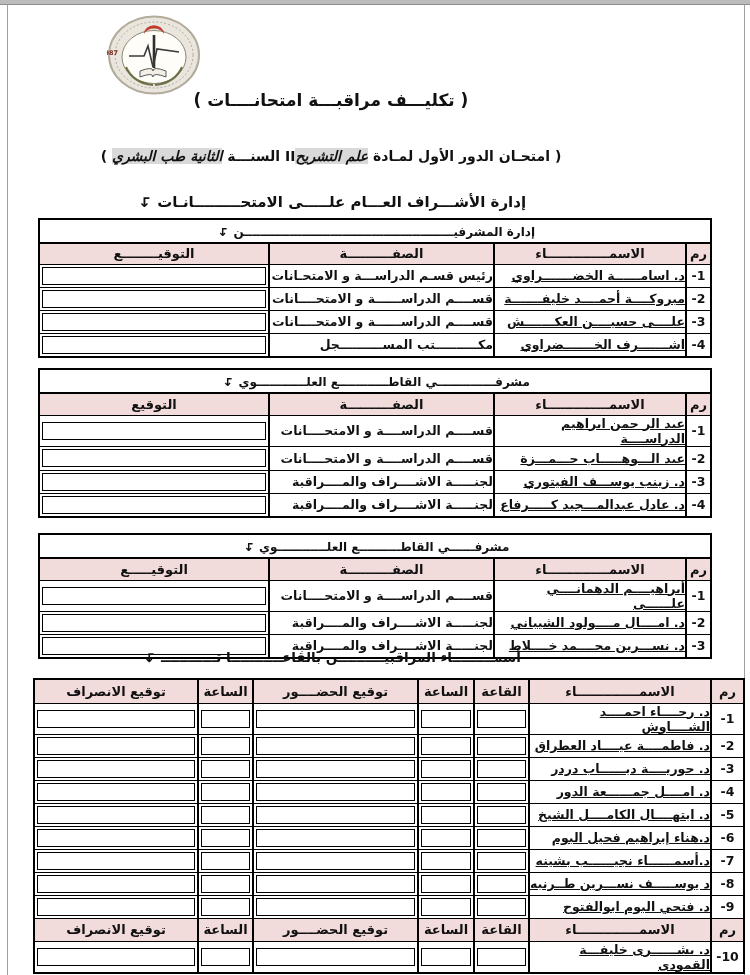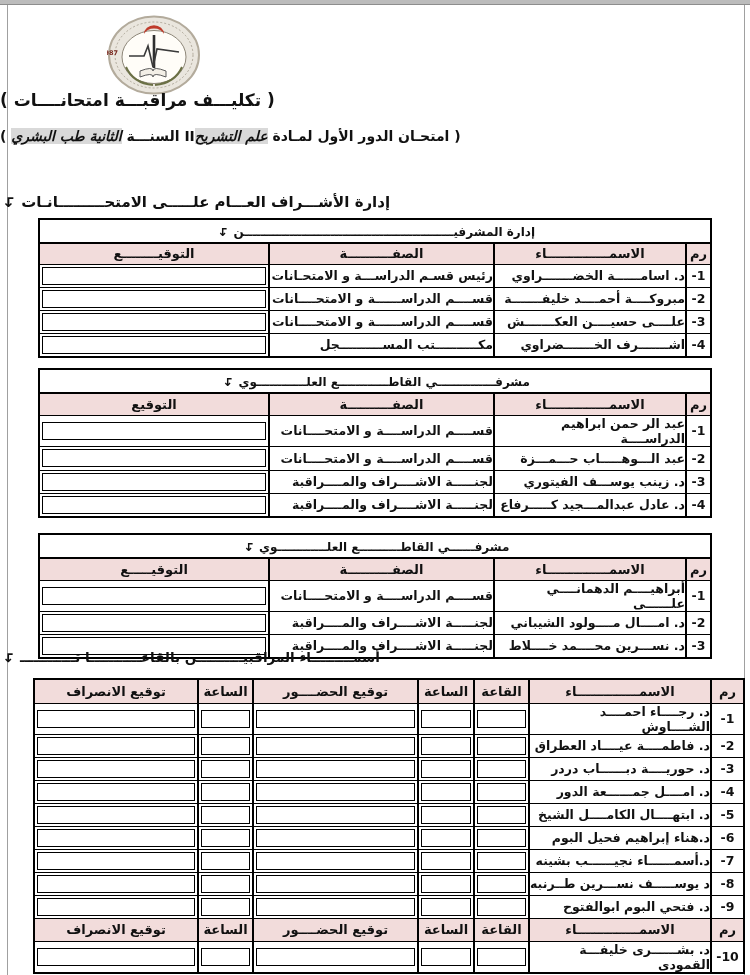--- a/index.html
+++ b/index.html
@@ -9,38 +9,38 @@
     font-weight:700;color:#111;
     direction:rtl;
   }
   .page{position:relative;width:750px;height:975px;background:#fff;overflow:hidden;}
   .top-strip{position:absolute;left:0;top:0;width:750px;height:4px;background:#bcbcbc;border-bottom:1px solid #8d8d8d;}
   .edge{position:absolute;top:5px;width:1px;height:970px;background:#a0a0a0;}
   .edge.left{left:7px;} .edge.right{left:744px;}
 
   .logo{position:absolute;left:107px;top:15px;width:94px;height:80px;}
 
-  .center-line{position:absolute;left:0;width:662px;text-align:left;white-space:nowrap;}
+  .center-line{position:absolute;left:0;width:662px;text-align:center;white-space:nowrap;}
   .doc-title{top:90px;font-size:17px;letter-spacing:0.5px;}
-  .exam-line{top:128px;font-size:14px;}
+  .exam-line{top:148px;font-size:14px;}
   .date-line{top:161px;font-size:14px;}
   .main-heading{top:192px;font-size:15px;}
   .invig-heading{top:649px;font-size:13.5px;}
 
   .hl{background:#d9d9d9;font-style:italic;}
   .hln{background:#d9d9d9;}
   .arrow{display:inline-block;transform:scaleX(-1);font-weight:700;margin:0 4px;font-size:1.05em;}
 
   table.tbl{position:absolute;border-collapse:collapse;table-layout:fixed;direction:rtl;background:#fff;border:2px solid #000;}
   table.tbl td{border:1px solid #000;border-left-width:2px;border-right-width:2px;overflow:hidden;vertical-align:middle;padding:0;}
   tr.title-row td{border-bottom-width:2px;font-size:12px;text-align:center;background:#fff;}
   tr.head-row td{background:#f2dcdb;text-align:center;font-size:13px;}
   tr.data-row td{font-size:12.5px;}
   td.c-no{text-align:center;font-size:12.5px;}
-  td.c-name{text-align:right;padding:0 5px;}
+  td.c-name{text-align:right;padding:0 5px;text-decoration:underline;}
   td.c-role{text-align:right;}
   .inbox{border:1px solid #000;height:16px;margin:2px 2px;background:#fff;}
 </style>
 </head>
 <body>
 
 <div class="page">
   <div class="top-strip"></div>
   <div class="edge left"></div>
   <div class="edge right"></div>

